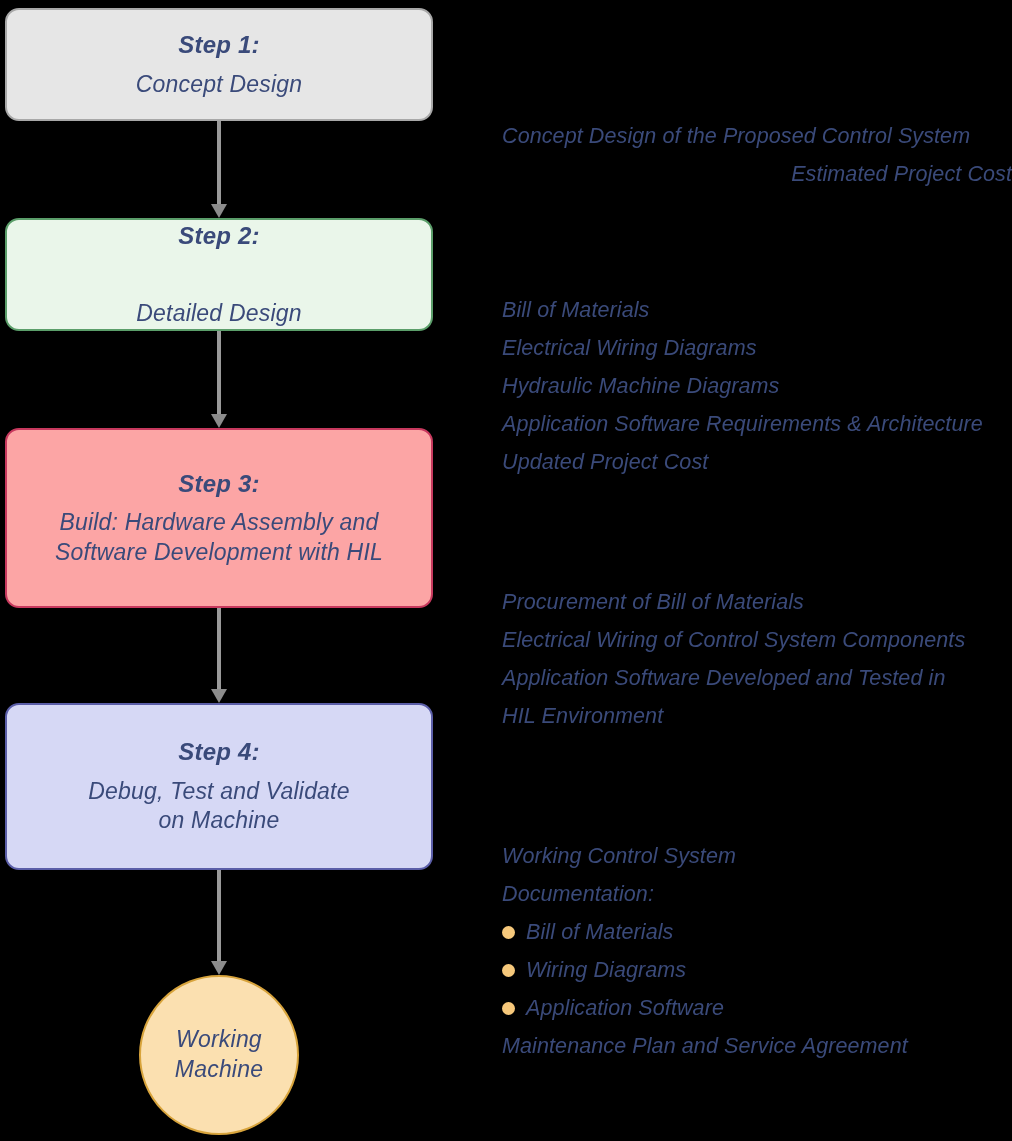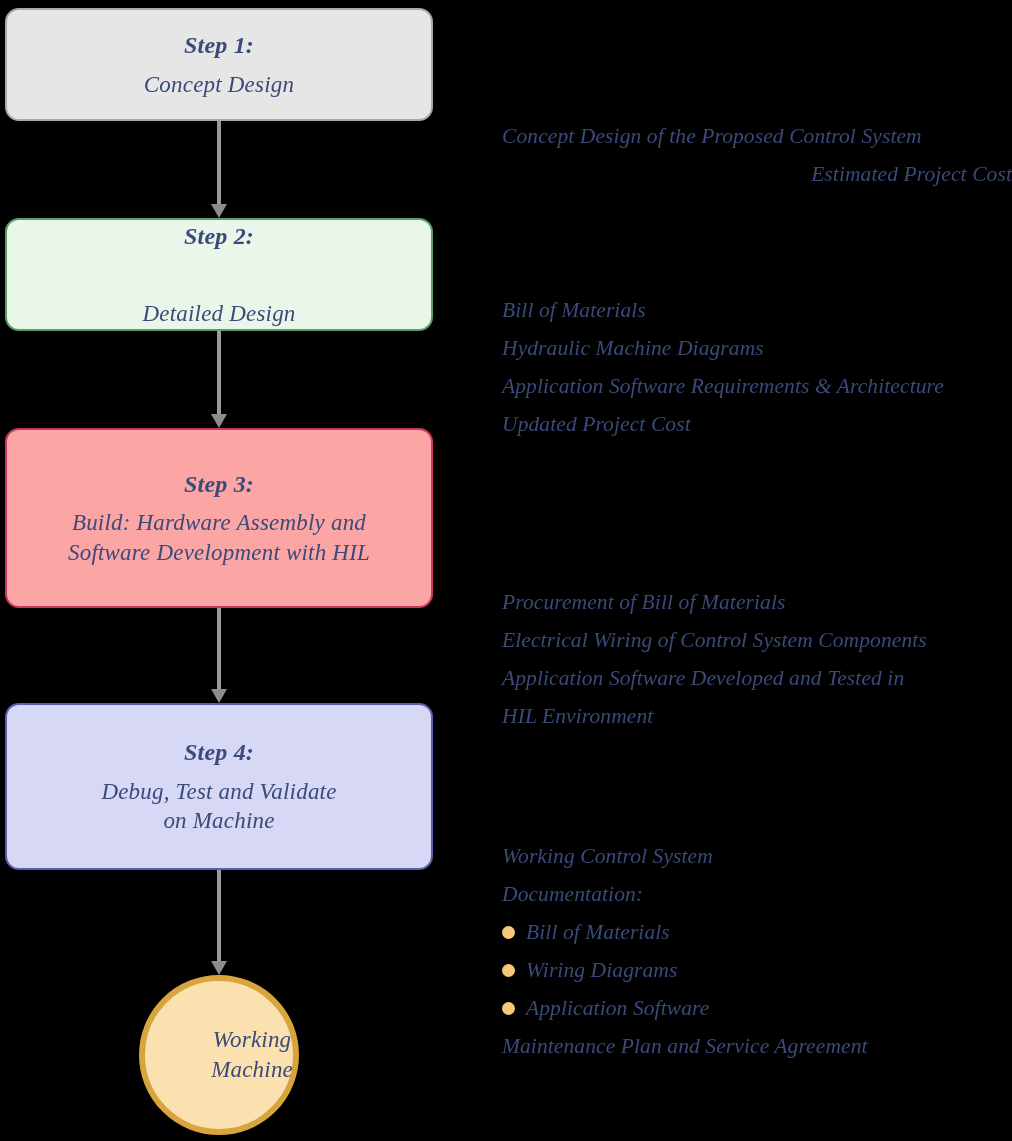--- a/index.html
+++ b/index.html
@@ -6,21 +6,21 @@
     margin: 0;
     padding: 0;
     background: #000000;
   }
   #canvas {
     position: relative;
     width: 1012px;
     height: 1141px;
     background: #000000;
     overflow: hidden;
-    font-family: Liberation Serif, serif;
+    font-family: Liberation Sans, sans-serif;
   }
 
   
   .node {
     position: absolute;
     box-sizing: border-box;
     display: flex;
     flex-direction: column;
     align-items: center;
     justify-content: center;
@@ -54,25 +54,25 @@
 
   
   #node-machine {
     position: absolute;
     left: 139px;
     top: 975px;
     width: 160px;
     height: 160px;
     border-radius: 50%;
     box-sizing: border-box;
-    border: 6px solid #701a75;
+    border: 2px solid #701a75;
     background: #fbe0b0;
     display: flex;
     flex-direction: column;
-    align-items: flex-end;
+    align-items: center;
     justify-content: center;
     text-align: center;
     line-height: 1.3;
   }
   #node-machine .machine-text {
     font-style: italic;
     font-size: 23px;
     letter-spacing: 0.2px;
   }
   #node-machine .machine-text .l { display: block; }
@@ -207,20 +207,21 @@
     </div>
   </div>
 
   <div class="deliverables" id="deliv-1">
     <div class="line" style="color: rgb(58, 74, 122);">Concept Design of the Proposed Control System</div>
     <div class="line" style="color: rgb(58, 74, 122); text-align: right;">Estimated Project Cost</div>
   </div>
 
   <div class="deliverables" id="deliv-2">
     <div class="line" style="color: rgb(58, 74, 122);">Bill of Materials</div>
+    <div class="line" style="color: rgb(58, 74, 122);">Electrical Wiring Diagrams</div>
     <div class="line" style="color: rgb(58, 74, 122);">Hydraulic Machine Diagrams</div>
     <div class="line" style="color: rgb(58, 74, 122);">Application Software Requirements &amp; Architecture</div>
     <div class="line" style="color: rgb(58, 74, 122);">Updated Project Cost</div>
   </div>
 
   <div class="deliverables" id="deliv-3">
     <div class="line" style="color: rgb(58, 74, 122);">Procurement of Bill of Materials</div>
     <div class="line" style="color: rgb(58, 74, 122);">Electrical Wiring of Control System Components</div>
     <div class="line" style="color: rgb(58, 74, 122);">Application Software Developed and Tested in</div>
     <div class="line" style="color: rgb(58, 74, 122);">HIL Environment</div>

